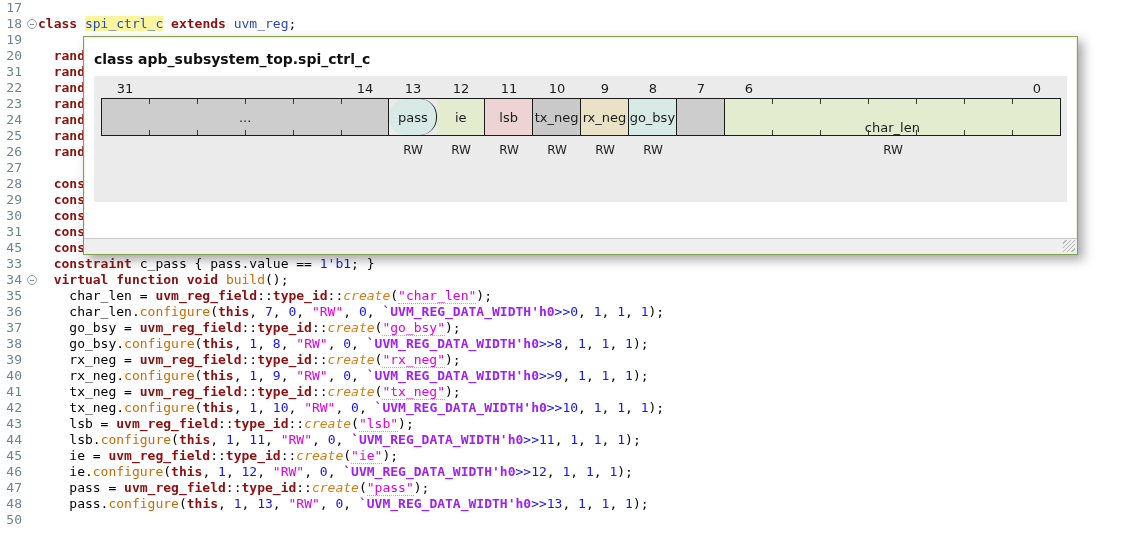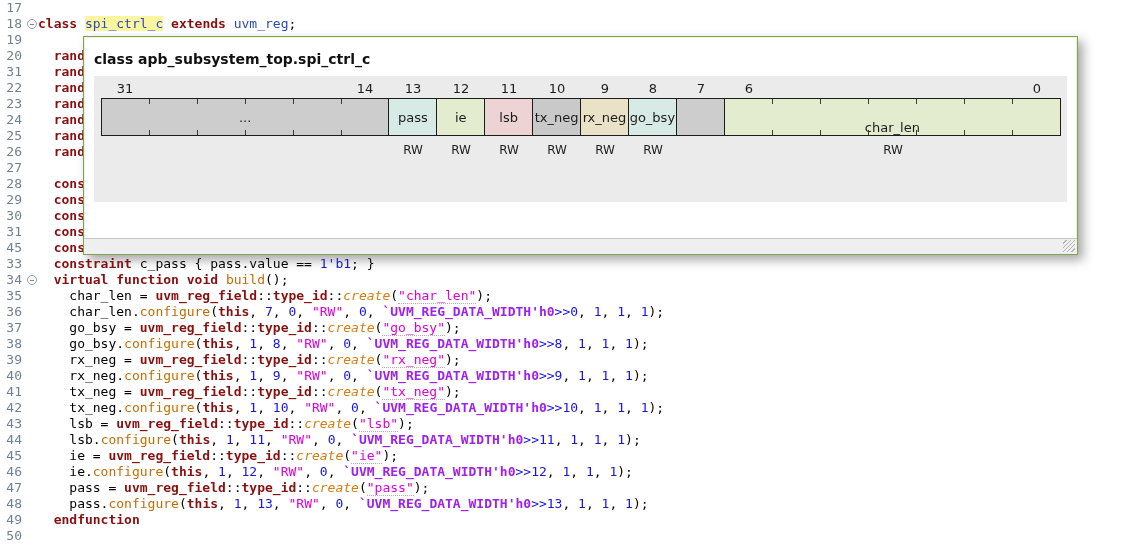--- a/index.html
+++ b/index.html
@@ -84,21 +84,20 @@
       <div class="row"><span class="ln">39</span><span class="foldcol"></span><span class="codeln"><span class="tk-pl">    rx_neg = </span><span class="tk-kw">uvm_reg_field</span><span class="tk-pl">::</span><span class="tk-kw">type_id</span><span class="tk-pl">::</span><span class="tk-fni">create</span><span class="tk-pl">(</span><span class="tk-stru">"rx_neg"</span><span class="tk-pl">);</span></span></div>
       <div class="row"><span class="ln">40</span><span class="foldcol"></span><span class="codeln"><span class="tk-pl">    rx_neg.</span><span class="tk-fn">configure</span><span class="tk-pl">(</span><span class="tk-kw">this</span><span class="tk-pl">, </span><span class="tk-num">1</span><span class="tk-pl">, </span><span class="tk-num">9</span><span class="tk-pl">, </span><span class="tk-str">"RW"</span><span class="tk-pl">, </span><span class="tk-num">0</span><span class="tk-pl">, </span><span class="tk-mac">`UVM_REG_DATA_WIDTH'h0</span><span class="tk-num">&gt;&gt;9</span><span class="tk-pl">, </span><span class="tk-num">1</span><span class="tk-pl">, </span><span class="tk-num">1</span><span class="tk-pl">, </span><span class="tk-num">1</span><span class="tk-pl">);</span></span></div>
       <div class="row"><span class="ln">41</span><span class="foldcol"></span><span class="codeln"><span class="tk-pl">    tx_neg = </span><span class="tk-kw">uvm_reg_field</span><span class="tk-pl">::</span><span class="tk-kw">type_id</span><span class="tk-pl">::</span><span class="tk-fni">create</span><span class="tk-pl">(</span><span class="tk-stru">"tx_neg"</span><span class="tk-pl">);</span></span></div>
       <div class="row"><span class="ln">42</span><span class="foldcol"></span><span class="codeln"><span class="tk-pl">    tx_neg.</span><span class="tk-fn">configure</span><span class="tk-pl">(</span><span class="tk-kw">this</span><span class="tk-pl">, </span><span class="tk-num">1</span><span class="tk-pl">, </span><span class="tk-num">10</span><span class="tk-pl">, </span><span class="tk-str">"RW"</span><span class="tk-pl">, </span><span class="tk-num">0</span><span class="tk-pl">, </span><span class="tk-mac">`UVM_REG_DATA_WIDTH'h0</span><span class="tk-num">&gt;&gt;10</span><span class="tk-pl">, </span><span class="tk-num">1</span><span class="tk-pl">, </span><span class="tk-num">1</span><span class="tk-pl">, </span><span class="tk-num">1</span><span class="tk-pl">);</span></span></div>
       <div class="row"><span class="ln">43</span><span class="foldcol"></span><span class="codeln"><span class="tk-pl">    lsb = </span><span class="tk-kw">uvm_reg_field</span><span class="tk-pl">::</span><span class="tk-kw">type_id</span><span class="tk-pl">::</span><span class="tk-fni">create</span><span class="tk-pl">(</span><span class="tk-stru">"lsb"</span><span class="tk-pl">);</span></span></div>
       <div class="row"><span class="ln">44</span><span class="foldcol"></span><span class="codeln"><span class="tk-pl">    lsb.</span><span class="tk-fn">configure</span><span class="tk-pl">(</span><span class="tk-kw">this</span><span class="tk-pl">, </span><span class="tk-num">1</span><span class="tk-pl">, </span><span class="tk-num">11</span><span class="tk-pl">, </span><span class="tk-str">"RW"</span><span class="tk-pl">, </span><span class="tk-num">0</span><span class="tk-pl">, </span><span class="tk-mac">`UVM_REG_DATA_WIDTH'h0</span><span class="tk-num">&gt;&gt;11</span><span class="tk-pl">, </span><span class="tk-num">1</span><span class="tk-pl">, </span><span class="tk-num">1</span><span class="tk-pl">, </span><span class="tk-num">1</span><span class="tk-pl">);</span></span></div>
       <div class="row"><span class="ln">45</span><span class="foldcol"></span><span class="codeln"><span class="tk-pl">    ie = </span><span class="tk-kw">uvm_reg_field</span><span class="tk-pl">::</span><span class="tk-kw">type_id</span><span class="tk-pl">::</span><span class="tk-fni">create</span><span class="tk-pl">(</span><span class="tk-stru">"ie"</span><span class="tk-pl">);</span></span></div>
       <div class="row"><span class="ln">46</span><span class="foldcol"></span><span class="codeln"><span class="tk-pl">    ie.</span><span class="tk-fn">configure</span><span class="tk-pl">(</span><span class="tk-kw">this</span><span class="tk-pl">, </span><span class="tk-num">1</span><span class="tk-pl">, </span><span class="tk-num">12</span><span class="tk-pl">, </span><span class="tk-str">"RW"</span><span class="tk-pl">, </span><span class="tk-num">0</span><span class="tk-pl">, </span><span class="tk-mac">`UVM_REG_DATA_WIDTH'h0</span><span class="tk-num">&gt;&gt;12</span><span class="tk-pl">, </span><span class="tk-num">1</span><span class="tk-pl">, </span><span class="tk-num">1</span><span class="tk-pl">, </span><span class="tk-num">1</span><span class="tk-pl">);</span></span></div>
       <div class="row"><span class="ln">47</span><span class="foldcol"></span><span class="codeln"><span class="tk-pl">    pass = </span><span class="tk-kw">uvm_reg_field</span><span class="tk-pl">::</span><span class="tk-kw">type_id</span><span class="tk-pl">::</span><span class="tk-fni">create</span><span class="tk-pl">(</span><span class="tk-stru">"pass"</span><span class="tk-pl">);</span></span></div>
       <div class="row"><span class="ln">48</span><span class="foldcol"></span><span class="codeln"><span class="tk-pl">    pass.</span><span class="tk-fn">configure</span><span class="tk-pl">(</span><span class="tk-kw">this</span><span class="tk-pl">, </span><span class="tk-num">1</span><span class="tk-pl">, </span><span class="tk-num">13</span><span class="tk-pl">, </span><span class="tk-str">"RW"</span><span class="tk-pl">, </span><span class="tk-num">0</span><span class="tk-pl">, </span><span class="tk-mac">`UVM_REG_DATA_WIDTH'h0</span><span class="tk-num">&gt;&gt;13</span><span class="tk-pl">, </span><span class="tk-num">1</span><span class="tk-pl">, </span><span class="tk-num">1</span><span class="tk-pl">, </span><span class="tk-num">1</span><span class="tk-pl">);</span></span></div>
-      <div class="row"><span class="ln">49</span><span class="foldcol"></span><span class="codeln"><span class="tk-pl">  </span><span class="tk-kw">endfunction</span></span></div>
       <div class="row"><span class="ln">50</span><span class="foldcol"></span><span class="codeln"></span></div>
     </div>
 </div>
 
 <div class="popup">
   <div class="popup-title">class apb_subsystem_top.spi_ctrl_c</div>
   <div class="reg-panel">
     <div class="reg-diagram">
       <div class="numbers-row">
           <div class="numcell" style="width: 48px;">31</div>
@@ -129,21 +128,21 @@
             <div class="tick b" style="left: 47px;"></div>
             <div class="tick t" style="left: 95px;"></div>
             <div class="tick b" style="left: 95px;"></div>
             <div class="tick t" style="left: 143px;"></div>
             <div class="tick b" style="left: 143px;"></div>
             <div class="tick t" style="left: 191px;"></div>
             <div class="tick b" style="left: 191px;"></div>
             <div class="tick t" style="left: 239px;"></div>
             <div class="tick b" style="left: 239px;"></div>
           </div>
-          <div class="fieldcell" style="width: 48px; background: rgb(215, 234, 229);">
+          <div class="fieldcell" style="width: 48px; background: rgb(215, 234, 229); border-radius: 17px;">
             <span>pass</span>
           </div>
           <div class="fieldcell" style="width: 48px; background: rgb(227, 236, 206);">
             <span>ie</span>
           </div>
           <div class="fieldcell" style="width: 48px; background: rgb(238, 211, 213);">
             <span>lsb</span>
           </div>
           <div class="fieldcell" style="width: 48px; background: rgb(201, 201, 201);">
             <span>tx_neg</span>

